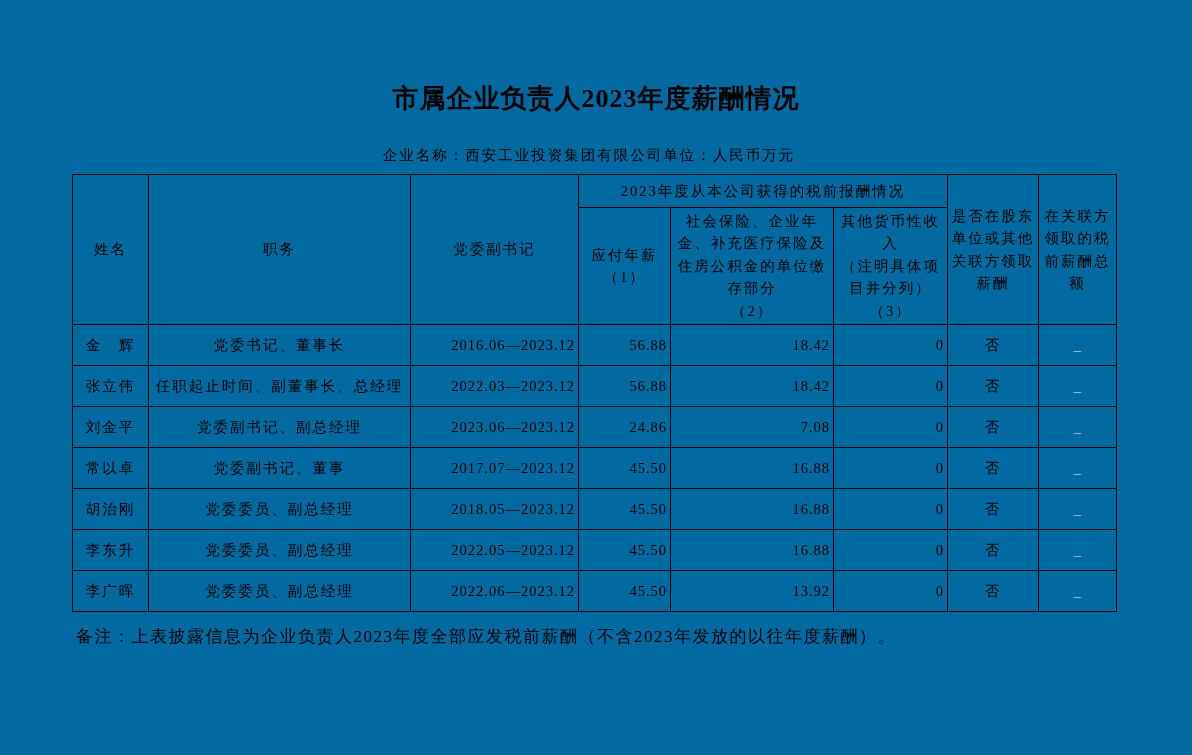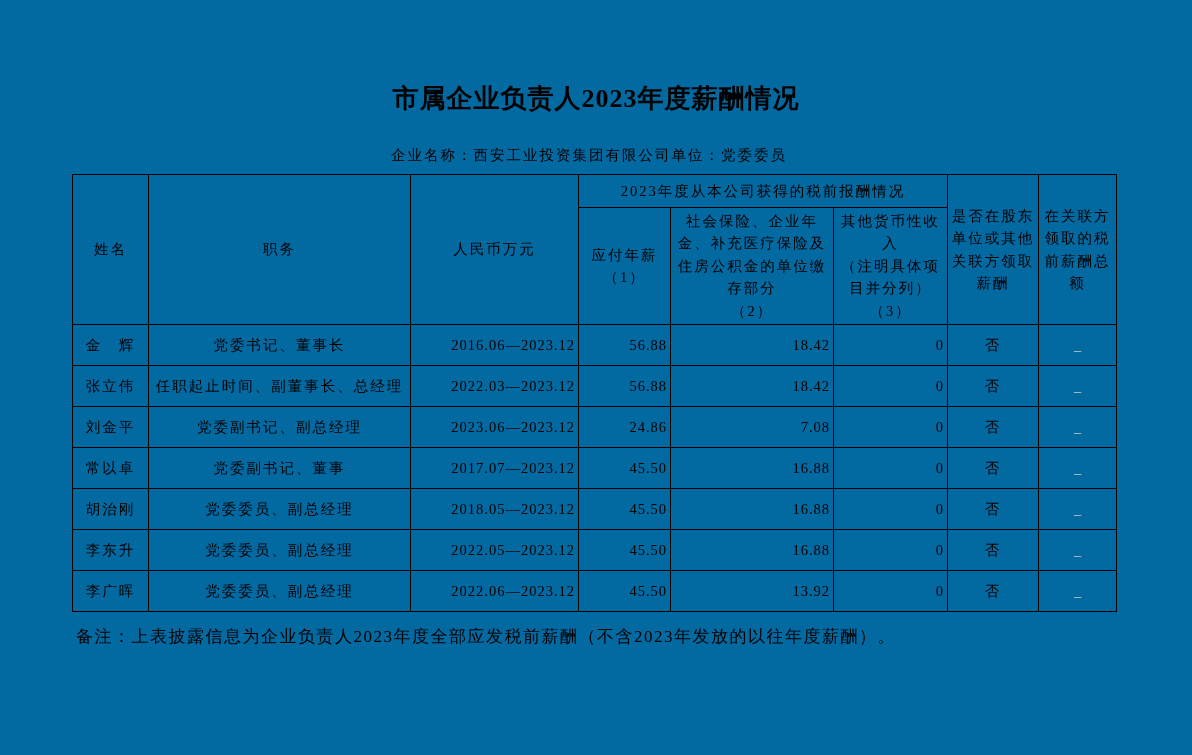--- a/index.html
+++ b/index.html
@@ -75,39 +75,39 @@
 </style>
 </head>
 <body>
 
 <div class="page">
 
   <h1 class="doc-title">市属企业负责人2023年度薪酬情况</h1>
 
   <div class="meta-row">
     <span>企业名称：西安工业投资集团有限公司</span>
-    <span>单位：党委委员</span>
+    <span>单位：人民币万元</span>
   </div>
 
   <table class="salary-table">
     <colgroup>
       <col style="width:76px">
       <col style="width:262px">
       <col style="width:168px">
       <col style="width:92px">
       <col style="width:163px">
       <col style="width:114px">
       <col style="width:91px">
       <col style="width:78px">
     </colgroup>
     <thead>
       <tr class="hdr-group">
         <th rowspan="2">姓名</th>
         <th rowspan="2">职务</th>
-        <th rowspan="2">人民币万元</th>
+        <th rowspan="2">党委副书记</th>
         <th colspan="3">2023年度从本公司获得的税前报酬情况</th>
         <th rowspan="2">是否在股东单位或其他关联方领取薪酬</th>
         <th rowspan="2">在关联方领取的税前薪酬总额</th>
       </tr>
       <tr class="hdr-sub">
         <th>应付年薪
 （1）</th>
         <th>社会保险、企业年金、补充医疗保险及住房公积金的单位缴存部分
 （2）</th>
         <th>其他货币性收入

